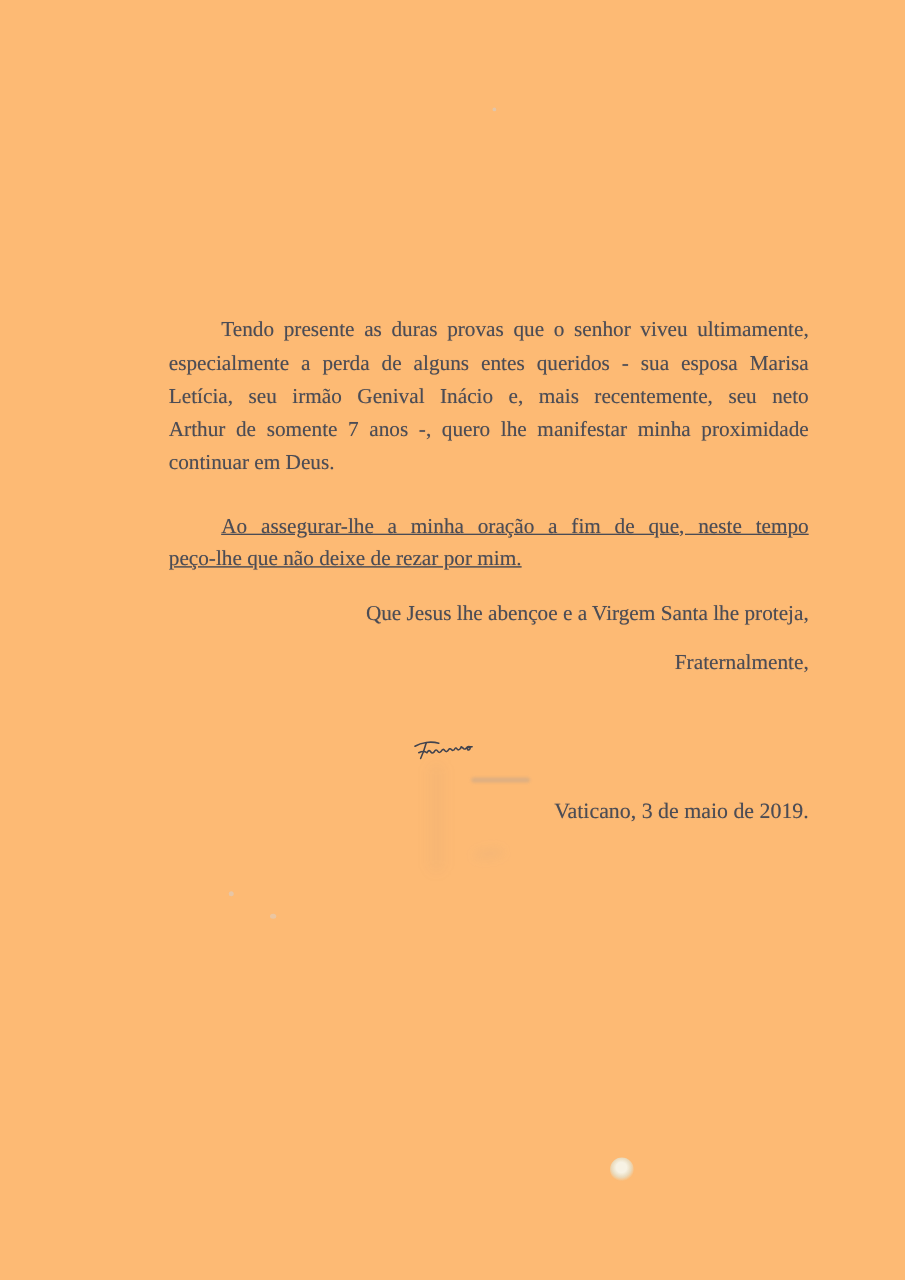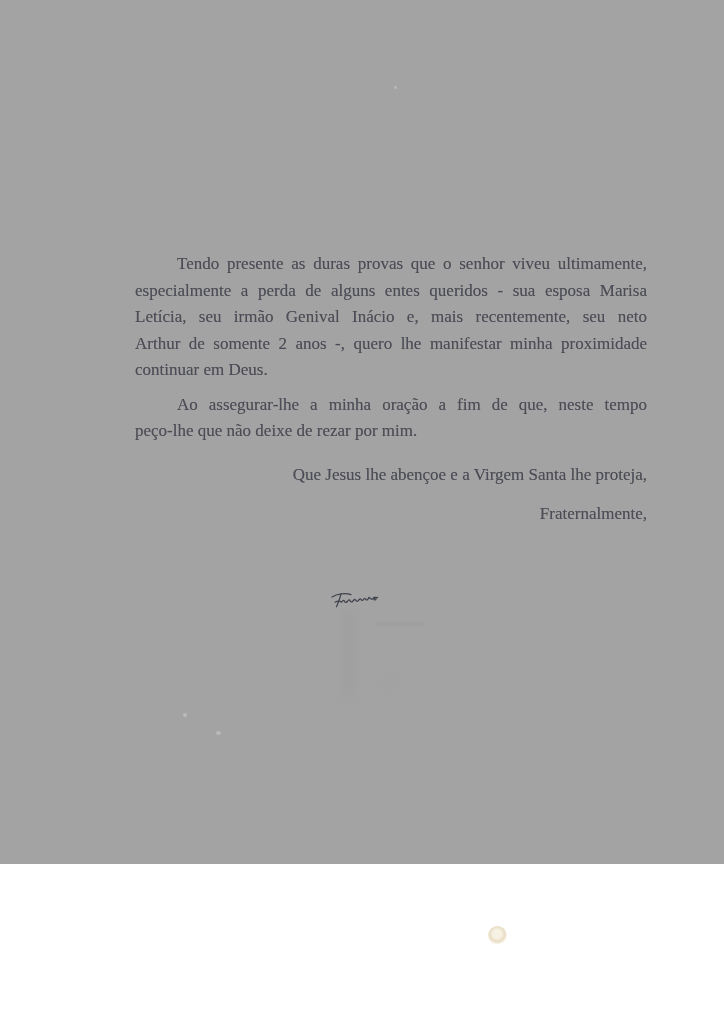--- a/index.html
+++ b/index.html
@@ -3,34 +3,34 @@
 <meta charset="utf-8">
 <style>
   html, body {
     margin: 0; padding: 0;
     width: 724px; height: 1024px;
     background: #ffffff;
     overflow: hidden;
   }
   .page {
     position: absolute; left: 0; top: 0;
-    width: 724px; height: 864px;
-    background: #a3a3a3;
+    width: 724px; height: 1024px;
+    background: #fdba74;
     font-family: "Liberation Serif", "DejaVu Serif", serif;
     color: #4b4c55;
   }
   .textblock {
     position: absolute;
     left: 135px; top: 251px; width: 512px;
     font-size: 17px;
     line-height: 26.5px;
     text-shadow: 0 0 0.6px rgba(75,76,85,0.45);
   }
   .para { margin: 0; }
-  .para + .para { margin-top: 8px; }
+  .para + .para { margin-top: 24px; text-decoration: underline; }
   .line {
     height: 26.5px;
     text-align: justify;
     text-align-last: justify;
     overflow: hidden;
   }
   .line.first { text-indent: 42px; }
   .line.last  { text-align-last: left; }
   .single {
     height: 26.5px;
@@ -93,21 +93,21 @@
 <body>
 
 <div class="page">
 
   <div class="textblock">
 
     <div class="para">
       <div class="line first">Tendo presente as duras provas que o senhor viveu ultimamente,</div>
       <div class="line">especialmente a perda de alguns entes queridos - sua esposa Marisa</div>
       <div class="line">Letícia, seu irmão Genival Inácio e, mais recentemente, seu neto</div>
-      <div class="line">Arthur de somente 2 anos -, quero lhe manifestar minha proximidade</div>
+      <div class="line">Arthur de somente 7 anos -, quero lhe manifestar minha proximidade</div>
       <div class="line last">continuar em Deus.</div>
     </div>
 
     <div class="para">
       <div class="line first">Ao assegurar-lhe a minha oração a fim de que, neste tempo</div>
       <div class="line last">peço-lhe que não deixe de rezar por mim.</div>
     </div>
 
     <div class="single blessing">Que Jesus lhe abençoe e a Virgem Santa lhe proteja,</div>
 
@@ -130,19 +130,20 @@
                  c 1.7 -2.3 3.8 -1.6 3.2 0.3 c -0.5 1.5 -2.6 1.2 -1.9 -0.6 c 0.5 -1.2 2.2 -0.7 3.6 -1.0"></path>
         <circle cx="42" cy="8.6" r="0.8" fill="#41434e" stroke="none"></circle>
       </g>
     </svg>
   </div>
 
   <div class="ink-smudge"></div>
   <div class="ghost-streak"></div>
   <div class="ghost-blob"></div>
 
+  <div class="dateline">Vaticano, 3 de maio de 2019.</div>
 
   <div class="stain"></div>
   <div class="speck speck-a"></div>
   <div class="speck speck-b"></div>
   <div class="speck speck-c"></div>
 
 </div>
 
 </body></html>

